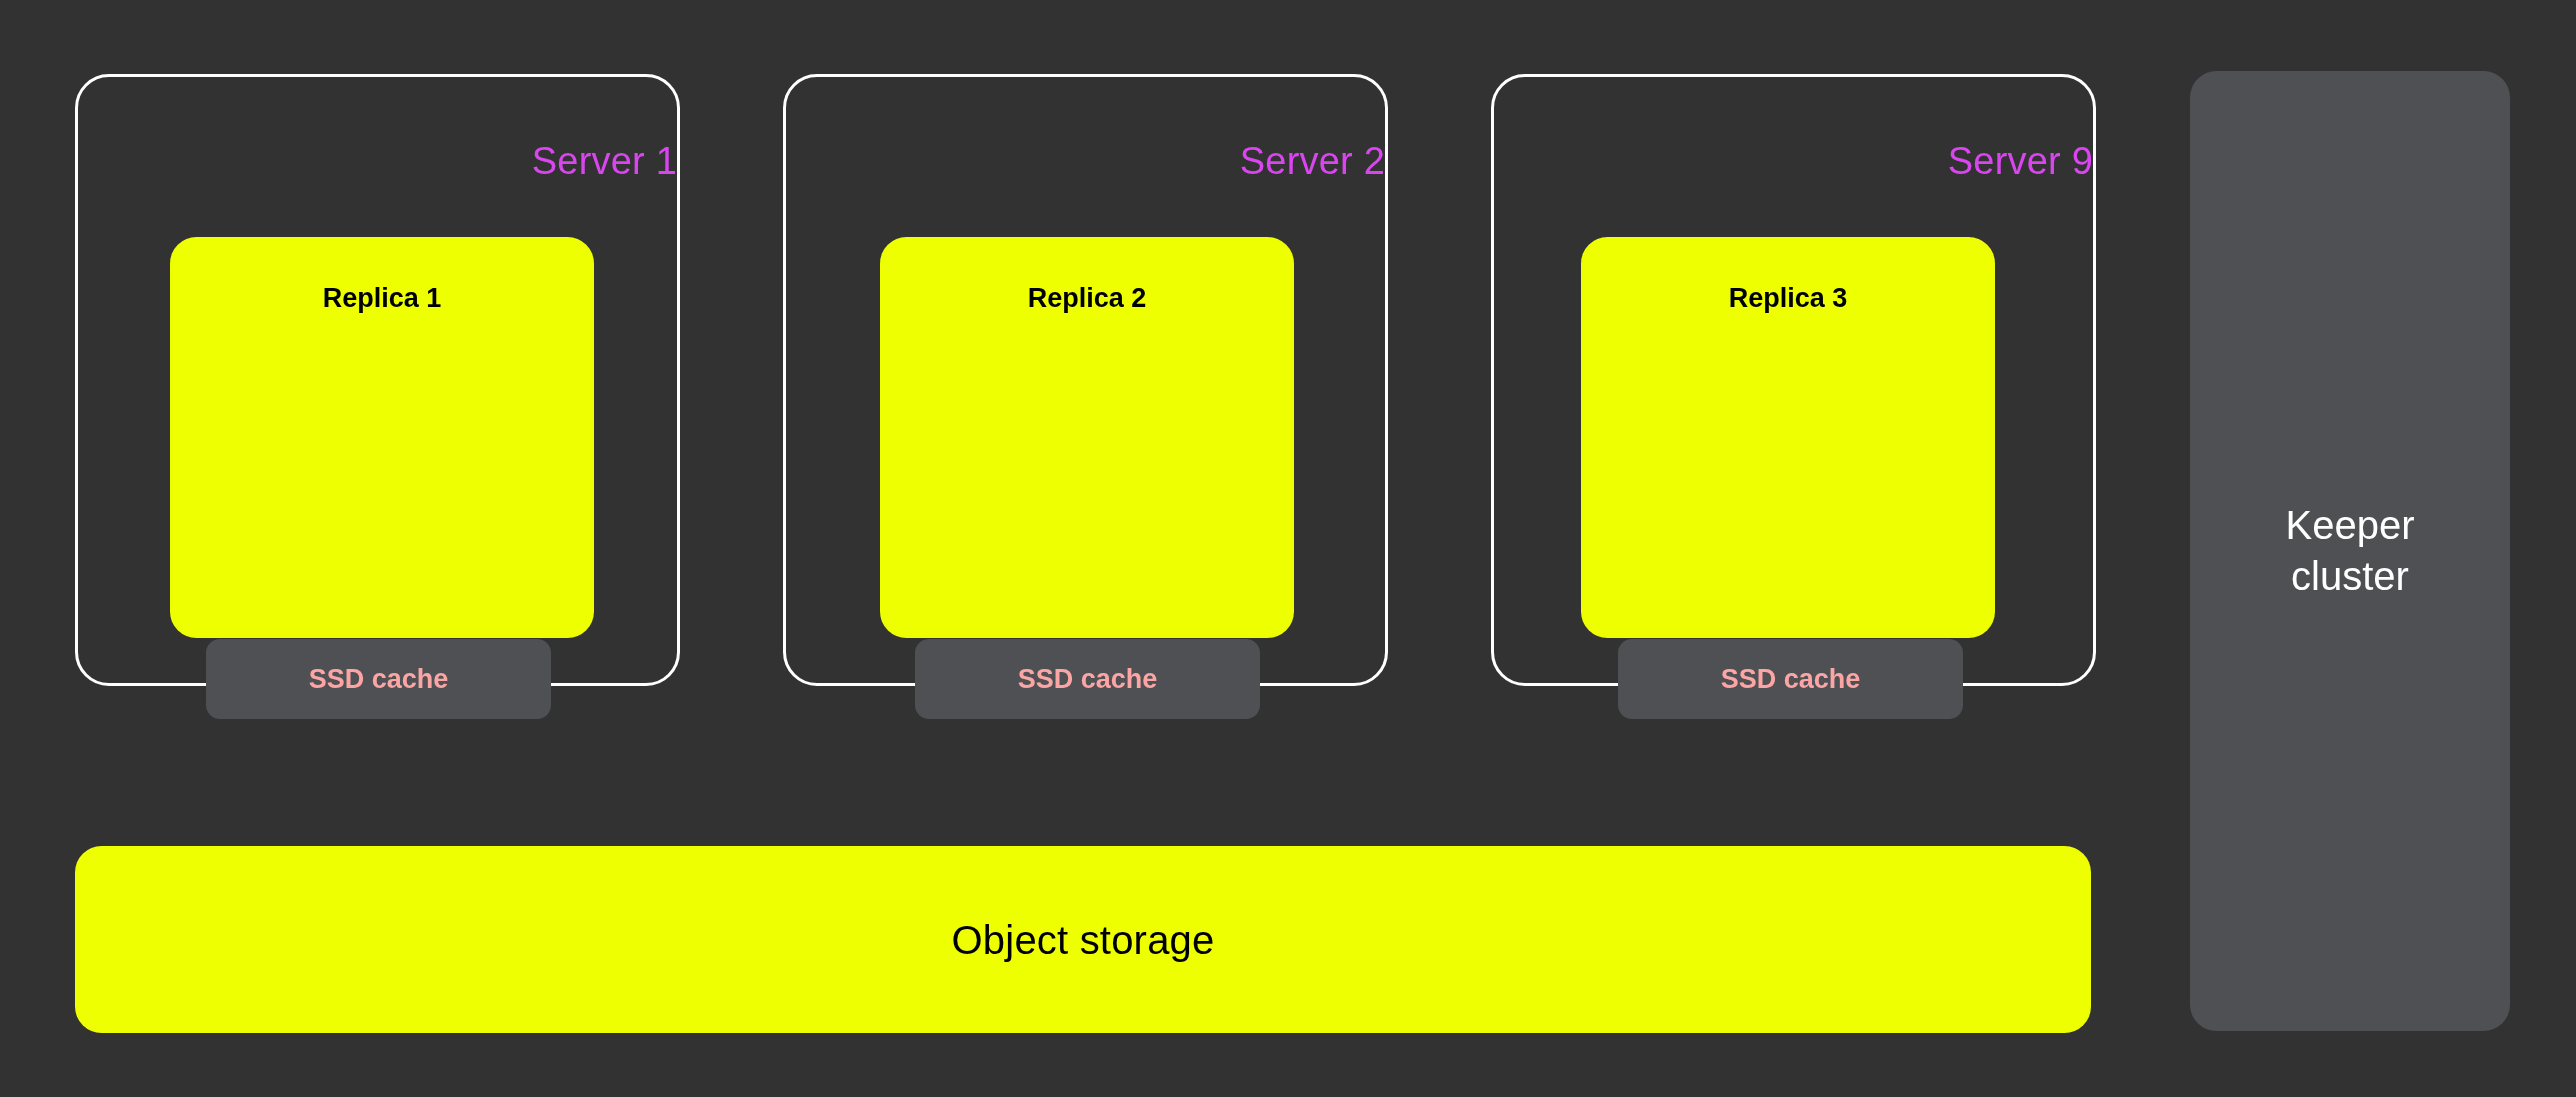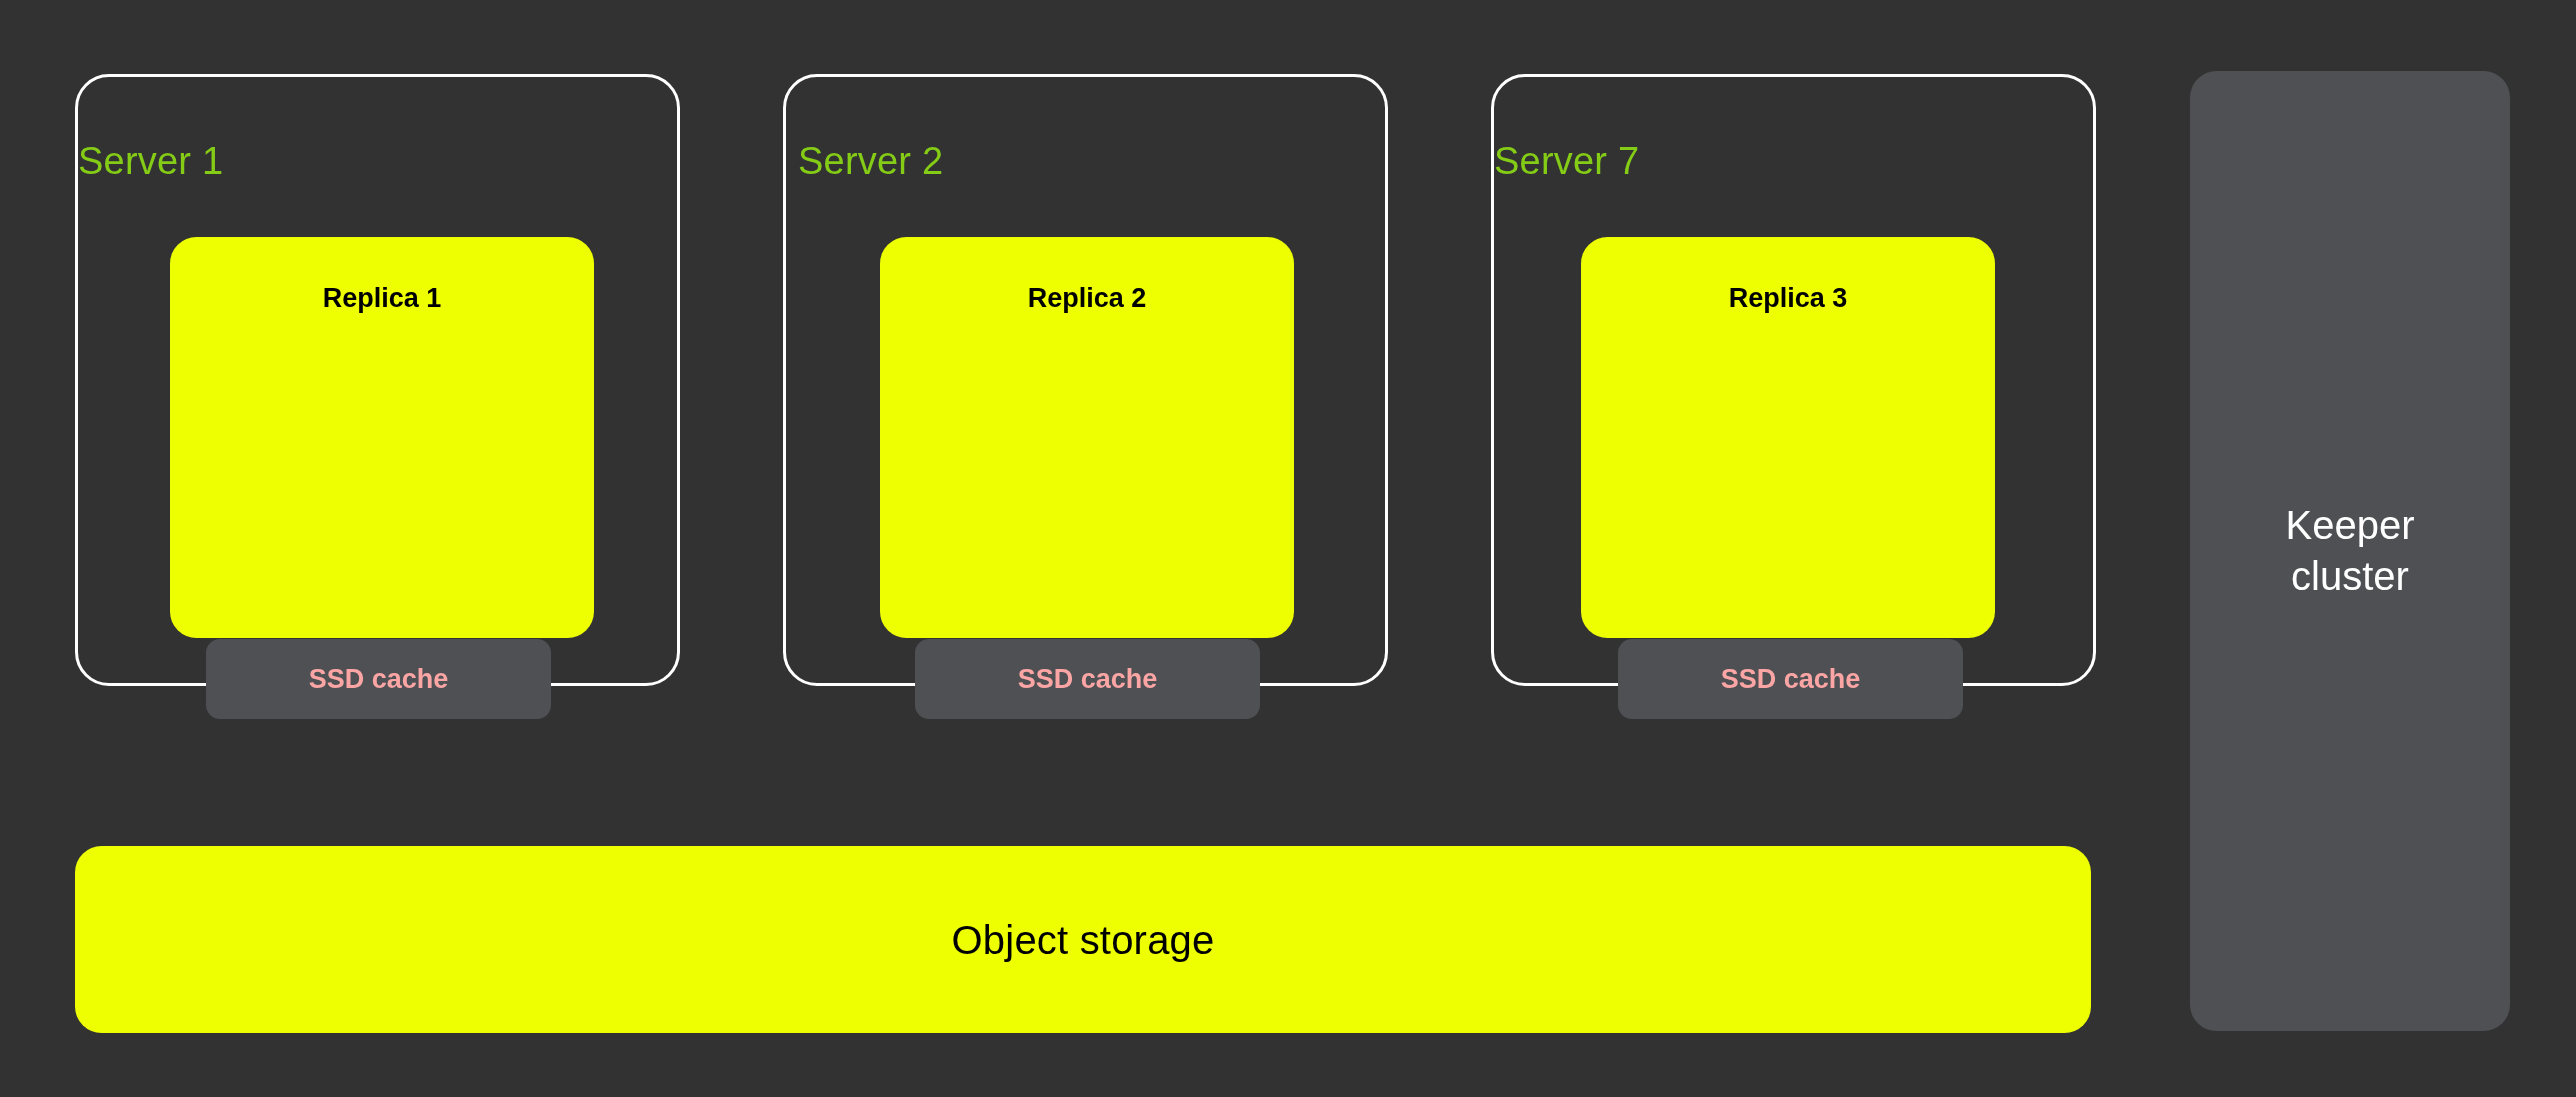--- a/index.html
+++ b/index.html
@@ -22,22 +22,22 @@
     position: absolute;
     box-sizing: border-box;
     border: 3.5px solid #FFFFFF;
     border-radius: 34px;
     background: transparent;
   }
   .server-title {
     position: absolute;
     left: 0;
     right: 0;
-    text-align: left;
-    color: #84cc16;
+    text-align: right;
+    color: #d946ef;
     font-size: 38px;
     font-weight: 400;
     letter-spacing: 0.2px;
     line-height: 1;
     white-space: nowrap;
   }
 
   
   .replica-box {
     position: absolute;
@@ -128,21 +128,21 @@
     <div class="server-title" style="top:65px;padding-left:12px;">Server 2</div>
   </div>
   <div class="replica-box" style="left:880px; top:237px; width:414px; height:401px;">
     <div class="replica-label" style="top:48px;">Replica 2</div>
   </div>
   <div class="ssd-chip" style="left:915px; top:639px; width:345px; height:80px;">
     <span class="ssd-chip-label">SSD cache</span>
   </div>
 
   <div class="server-card" style="left:1491px; top:74px; width:605px; height:612px;">
-    <div class="server-title" style="top:65px;">Server 7</div>
+    <div class="server-title" style="top:65px;">Server 9</div>
   </div>
   <div class="replica-box" style="left:1581px; top:237px; width:414px; height:401px;">
     <div class="replica-label" style="top:48px;">Replica 3</div>
   </div>
   <div class="ssd-chip" style="left:1618px; top:639px; width:345px; height:80px;">
     <span class="ssd-chip-label">SSD cache</span>
   </div>
 
   <div id="keeper-panel" style="left:2190px; top:71px; width:320px; height:960px;">
     <span id="keeper-label">Keeper

